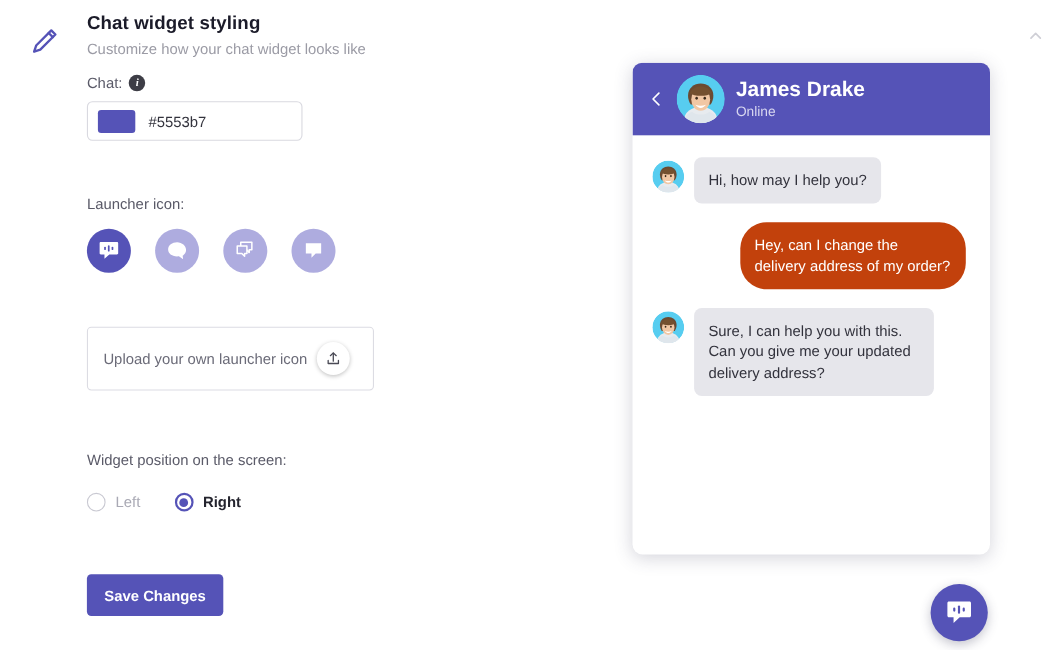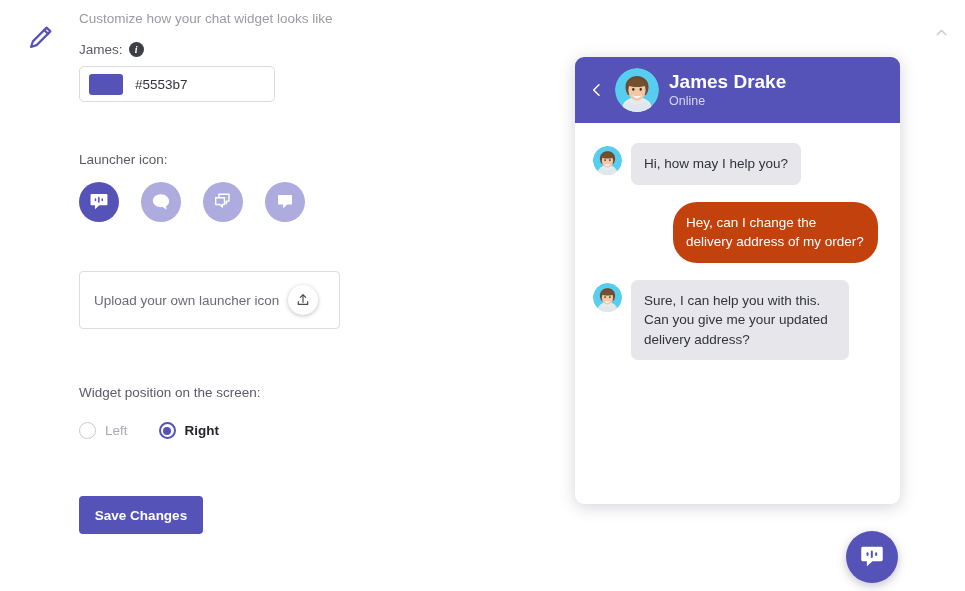--- a/index.html
+++ b/index.html
@@ -132,25 +132,26 @@
   </div>
 
   <div class="collapse">
     <svg viewBox="0 0 24 24" width="17" height="17" fill="none" stroke="#cfcfd6" stroke-width="2.2" stroke-linecap="round" stroke-linejoin="round">
       <polyline points="6,15 12,9 18,15"></polyline>
     </svg>
   </div>
 
   <div class="form">
 
+    <h1 class="title">Chat widget styling</h1>
     <p class="subtitle">Customize how your chat widget looks like</p>
 
     
     <div class="field-label">
-      <span>James:</span>
+      <span>Chat:</span>
       <span class="info-icon">i</span>
     </div>
     <div class="color-input">
       <span class="color-swatch" id="swatch" style="background: rgb(85, 83, 183);"></span>
       <span class="color-value">#5553b7</span>
     </div>
 
     
     <div style="margin-top:50px;">
       <div class="section-label">Launcher icon:</div>

